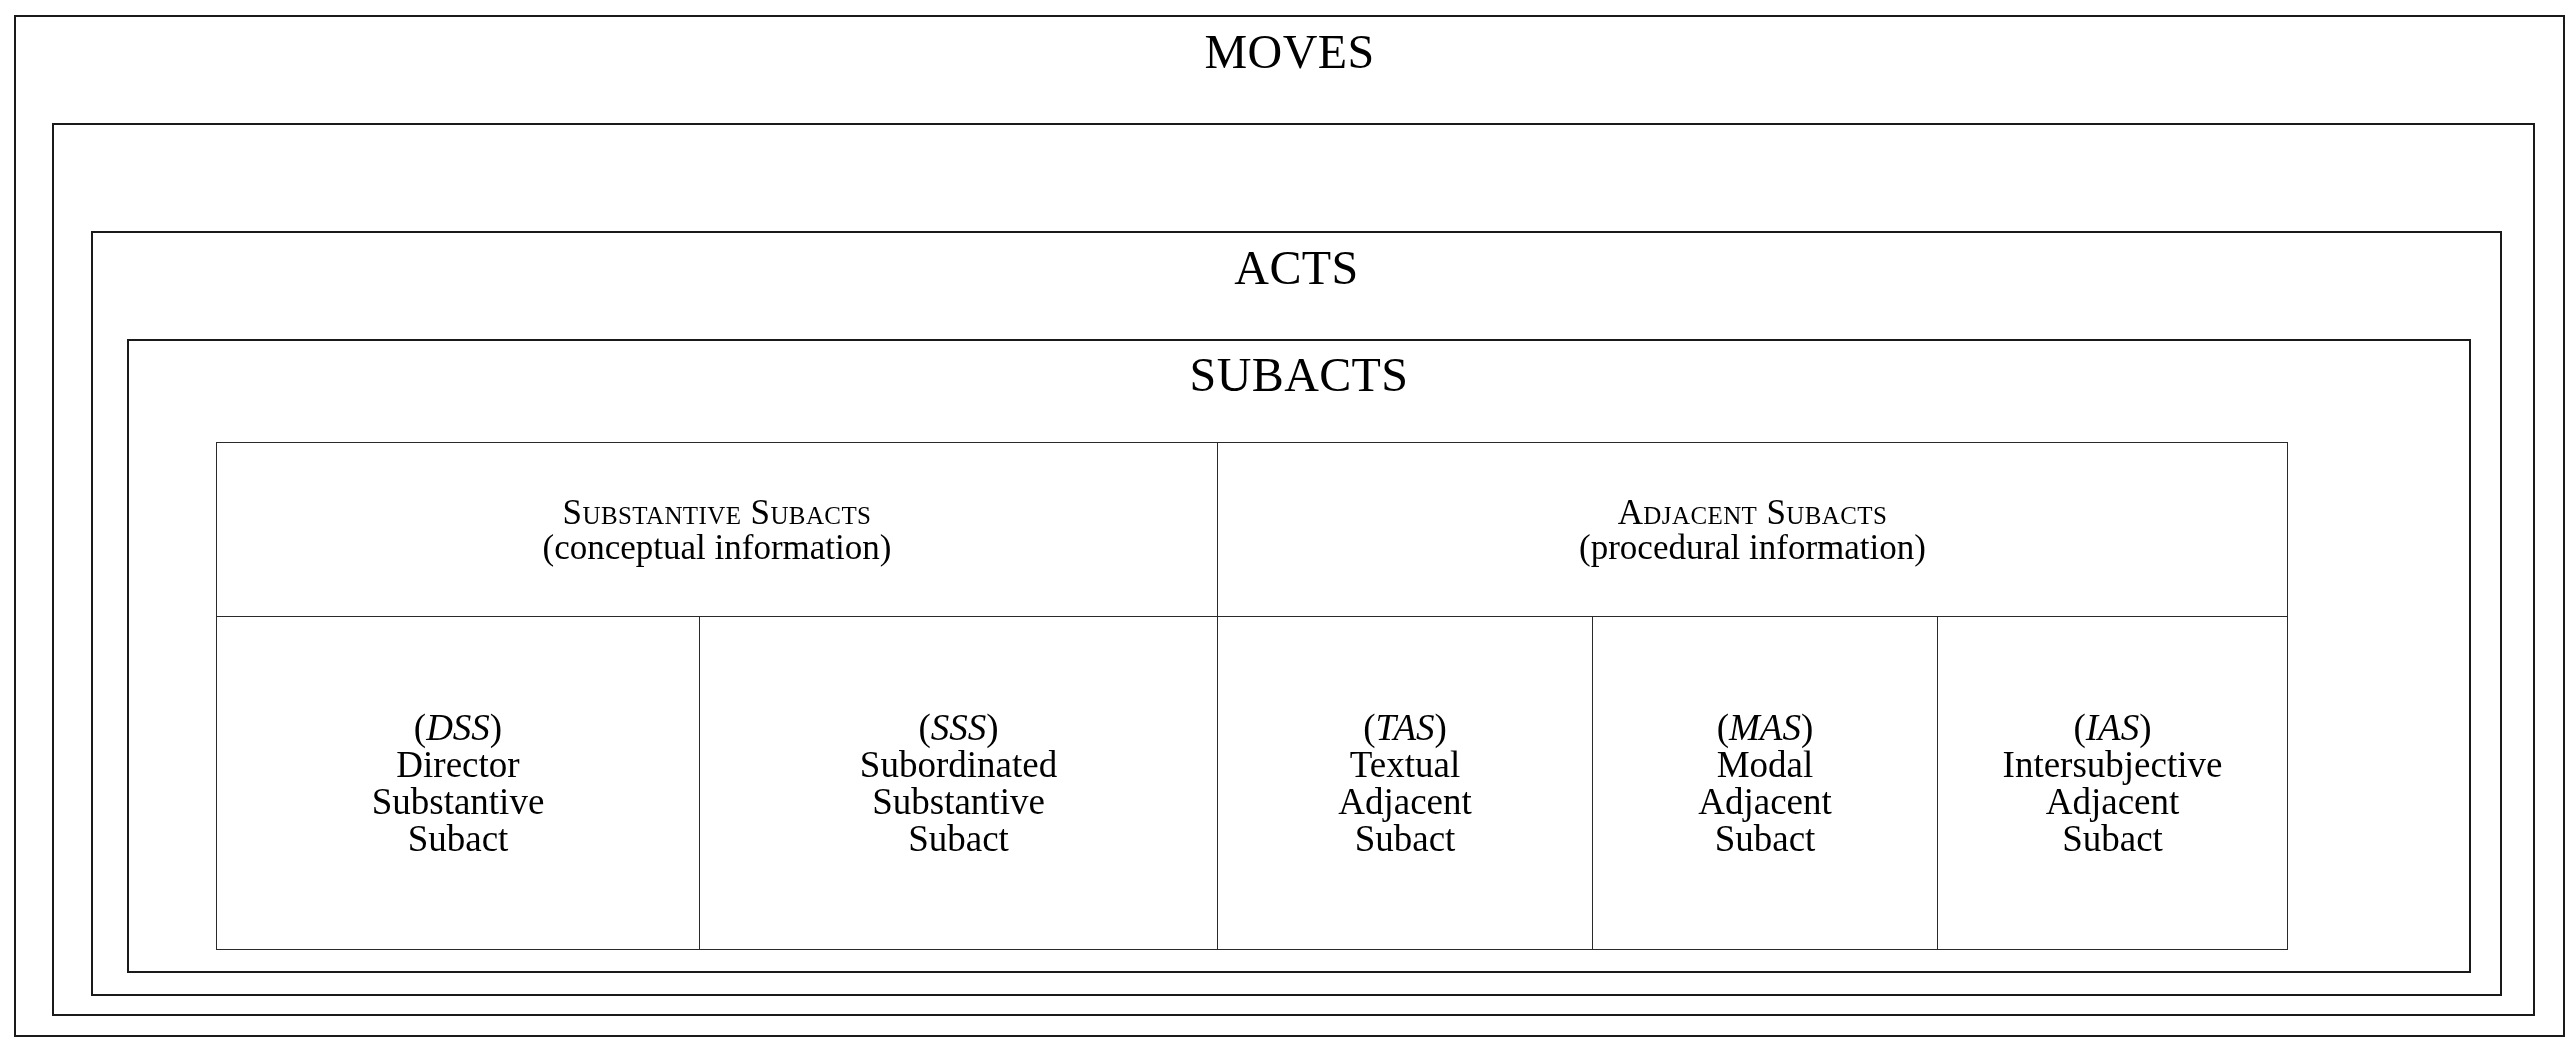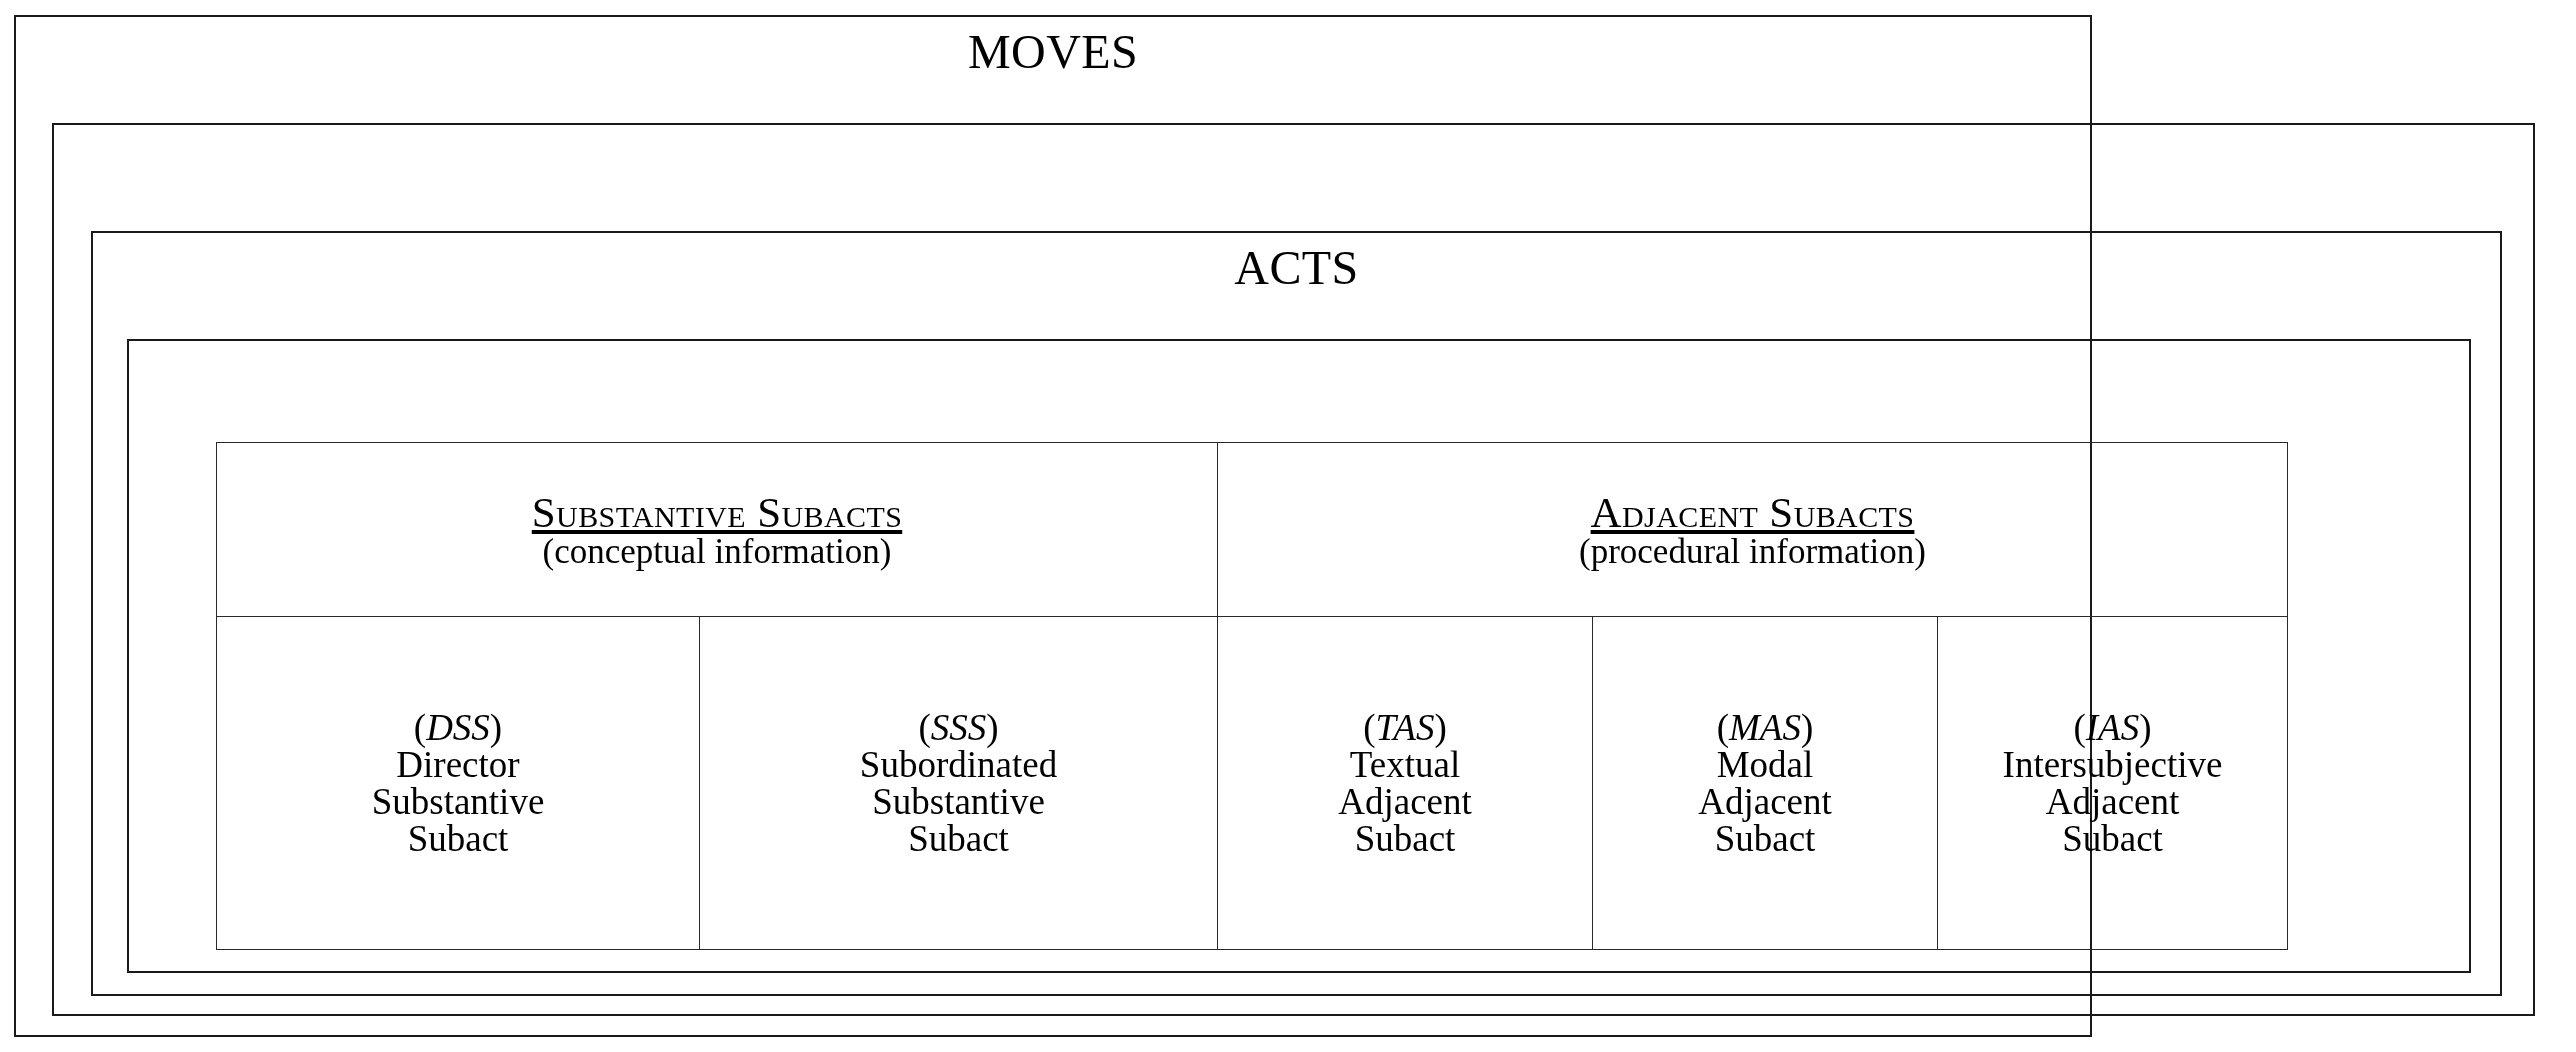--- a/index.html
+++ b/index.html
@@ -21,21 +21,21 @@
     overflow: hidden;
   }
 
   
   .boxlevel {
     position: absolute;
     border: 2.3px solid #1a1a1a;
     background: transparent;
     box-sizing: border-box;
   }
-  .level-moves      { left: 14px;  top: 15.4px;  width: 2078px; height: 1022px; padding-left: 7px; }
+  .level-moves      { left: 14px;  top: 15.4px;  width: 2551px; height: 1022px; padding-left: 7px; }
   .level-setofacts  { left: 36px;  top: 106px; width: 2483px; height: 893px; }
   .level-acts       { left: 37px;  top: 106px; width: 2411px; height: 765px;  }
   .level-subacts    { left: 34px;  top: 106px; width: 2344px; height: 634px;  }
 
   .level-title {
     position: absolute;
     left: 0;
     right: 0;
     text-align: center;
     font-size: 48px;
@@ -65,26 +65,25 @@
     text-align: center;
     padding: 0;
     box-sizing: border-box;
   }
 
   .hdr-cell {
     height: 174px;
     padding: 7.7px 0 10.8px 0;
   }
   .hdr-smallcaps {
-    font-size: 43px;
+    font-size: 35px;
     line-height: 1.0;
     font-variant: small-caps;
     letter-spacing: 0.4px;
     white-space: nowrap;
-    text-decoration: underline;
   }
   .hdr-paren {
     font-size: 35px;
     line-height: 1.0;
     white-space: nowrap;
   }
 
   .body-cell {
     height: 333px;
     padding: 4.6px 3.1px 7.7px 3.1px;
@@ -109,20 +108,21 @@
 
   <div class="boxlevel level-moves">
     <div class="level-title title-moves">MOVES</div>
 
     <div class="boxlevel level-setofacts">
 
       <div class="boxlevel level-acts">
         <div class="level-title title-acts">ACTS</div>
 
         <div class="boxlevel level-subacts">
+          <div class="level-title title-subacts">SUBACTS</div>
 
           <table class="matrix">
             <colgroup>
               <col style="width:483px">
               <col style="width:518px">
               <col style="width:375px">
               <col style="width:345px">
               <col style="width:350px">
             </colgroup>
             <tbody>

